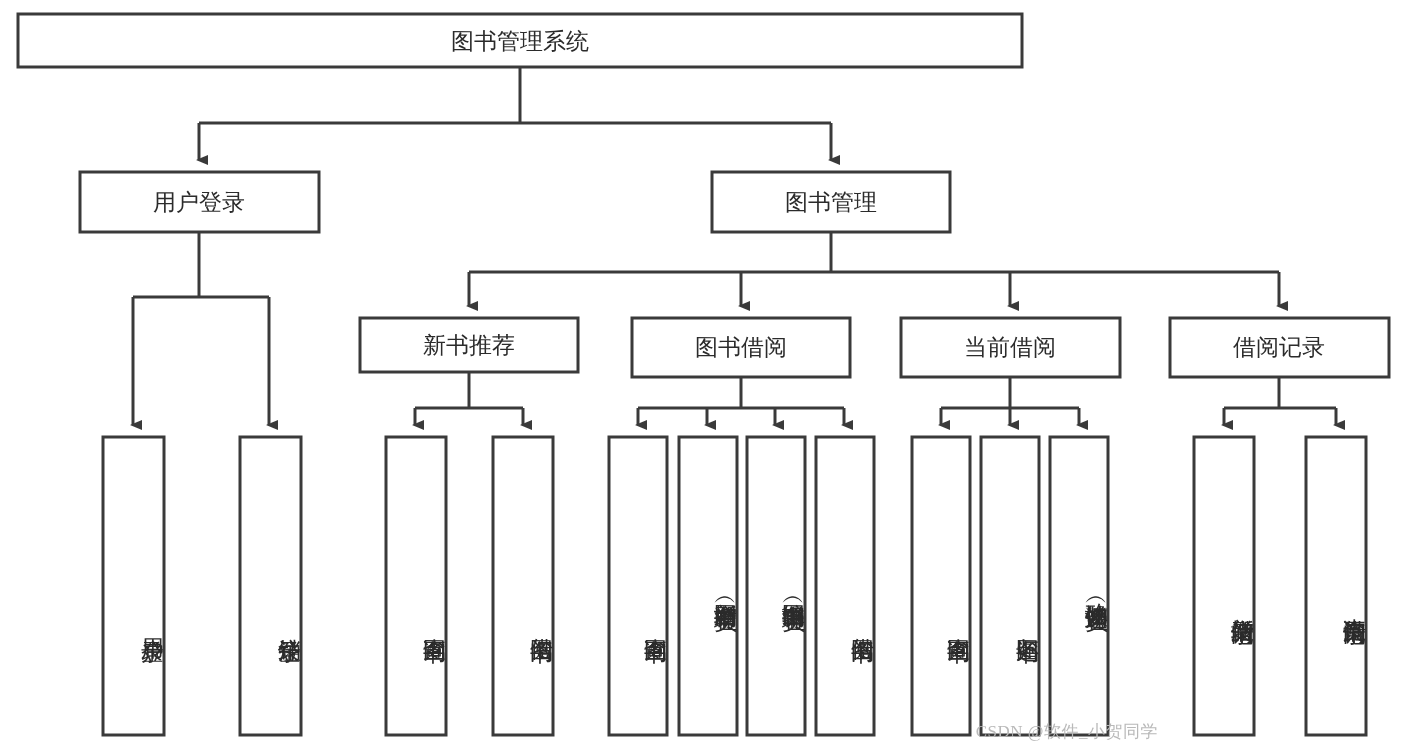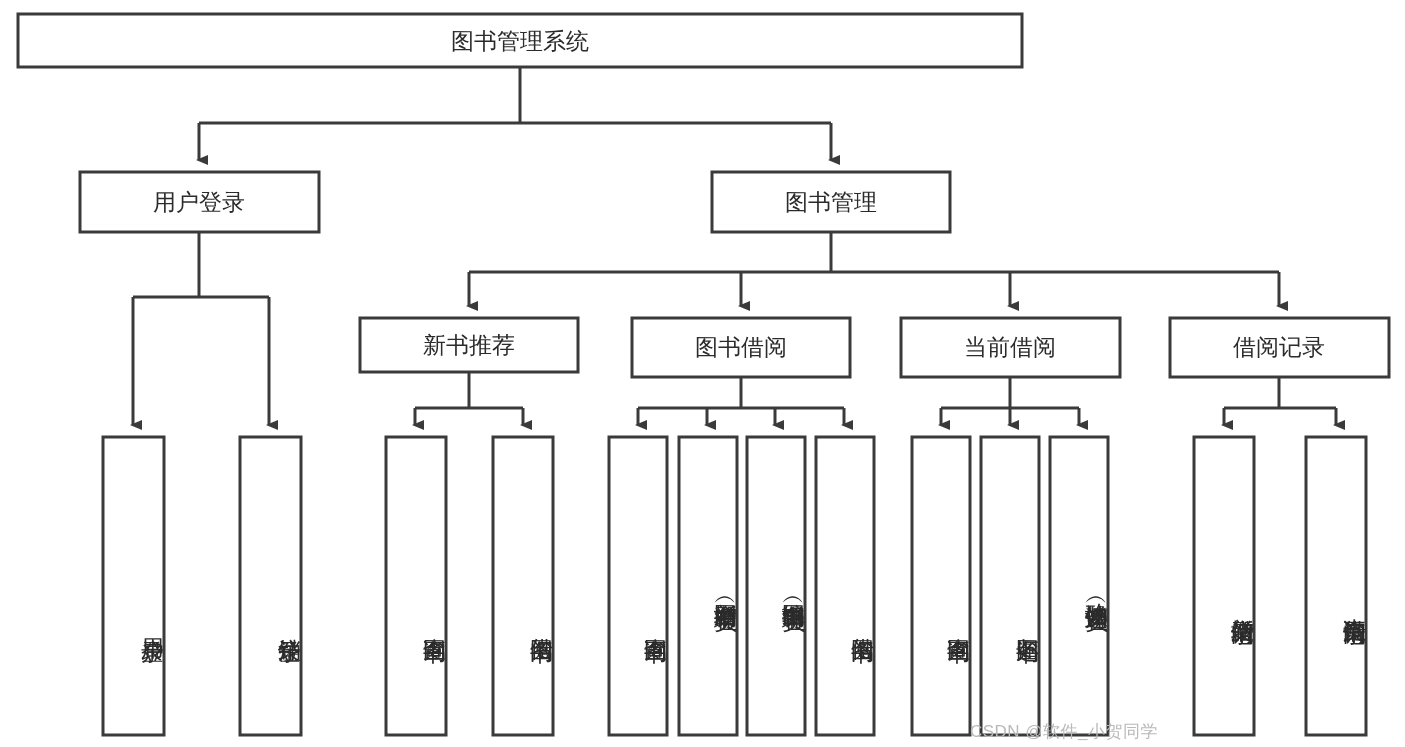--- a/index.html
+++ b/index.html
@@ -53,21 +53,21 @@
     display: flex;
     align-items: flex-start;
     justify-content: center;
     white-space: nowrap;
     pointer-events: none;
   }
   .watermark {
     position: absolute;
     right: 8px;
     bottom: 4px;
-    font-family: Liberation Sans, sans-serif;
+    font-family: Liberation Serif, serif;
     font-size: 17px;
     color: #b9b9b9;
     letter-spacing: 0.5px;
     white-space: nowrap;
   }
 </style>
 </head>
 <body>
 
 <div id="diagram-root">

